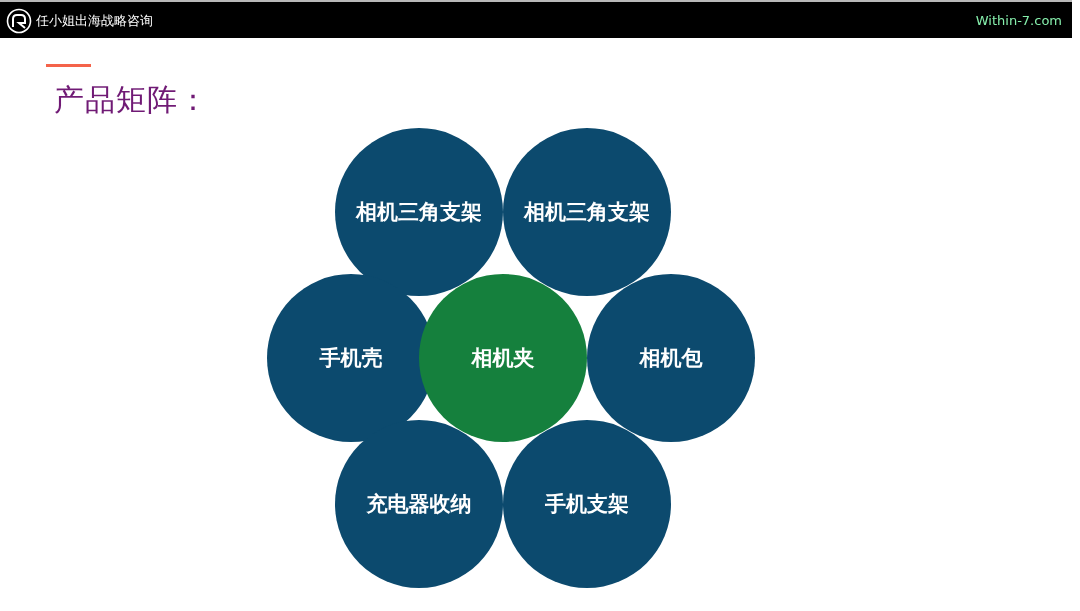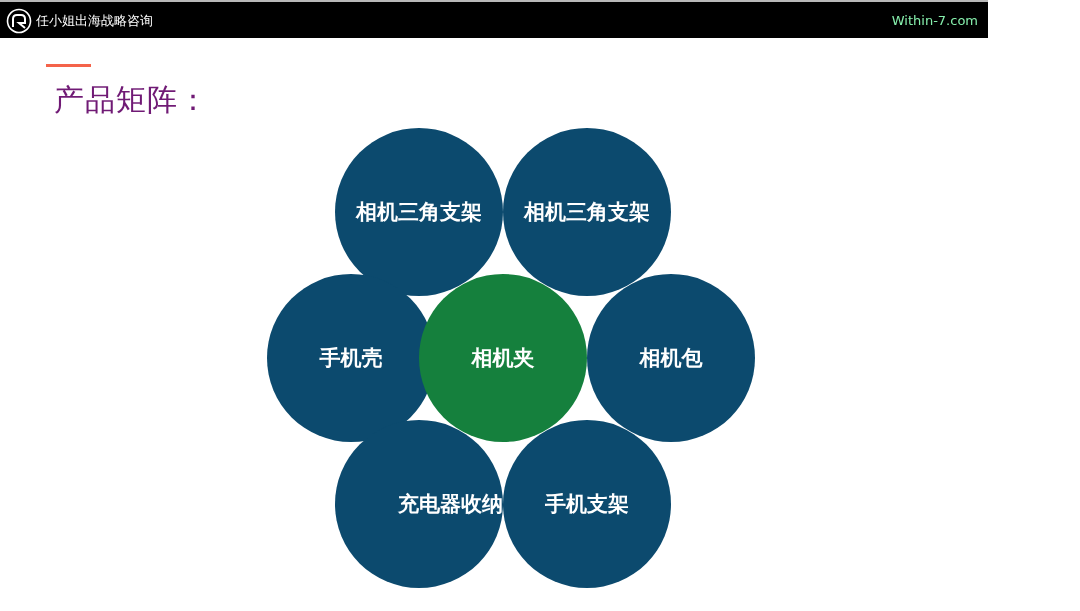--- a/index.html
+++ b/index.html
@@ -1,17 +1,17 @@
 <!DOCTYPE html>
 <html><head>
   <meta charset="utf-8">
   <style>
     html, body { margin:0; padding:0; }
     body { width:1080px; height:611px; background:#ffffff; position:relative; overflow:hidden; font-family:"DejaVu Sans", "Liberation Sans", sans-serif; }
-    .topbar { position:absolute; left:0; top:0; width:988px; height:38px; background:#000; border-top:2px solid #b8b8b8; box-sizing:border-box; }
+    .topbar { position:absolute; left:0; top:0; width:1072px; height:38px; background:#000; border-top:2px solid #b8b8b8; box-sizing:border-box; }
     .logo { position:absolute; left:6px; top:6px; width:26px; height:26px; }
     .brand { position:absolute; left:36px; top:10px; color:#fff; font-size:13px; line-height:17px; }
     .site { position:absolute; right:10px; top:10px; color:#86efac; font-size:13px; line-height:17px; }
     .accent-line { position:absolute; left:46px; top:64px; width:45px; height:3px; background:#f4634a; }
     .title { position:absolute; left:54px; top:82px; font-size:30px; color:#701a75; line-height:36px; letter-spacing:1px; }
     .circle { position:absolute; width:168px; height:168px; border-radius:50%; display:flex; align-items:center; justify-content:center; color:#fff; font-size:21px; font-weight:bold; }
     .blue { background:#0c4a6e; }
     .center { background:#15803d; z-index:2; }
   </style>
 </head>
@@ -34,21 +34,21 @@
   </div>
 <div class="circle blue" style="left:503px; top:128px;">
     <span>相机三角支架</span>
   </div>
 <div class="circle blue" style="left:267px; top:274px;justify-content:center;">
     <span>手机壳</span>
   </div>
 <div class="circle blue" style="left:587px; top:274px;">
     <span>相机包</span>
   </div>
-<div class="circle blue" style="left:335px; top:420px;justify-content:flex-end;">
+<div class="circle blue" style="left:335px; top:420px;">
     <span>充电器收纳</span>
   </div>
 <div class="circle blue" style="left:503px; top:420px;">
     <span>手机支架</span>
   </div>
 <div class="circle center" style="left:419px; top:274px;">
     <span>相机夹</span>
   </div>
 
 </body></html>

